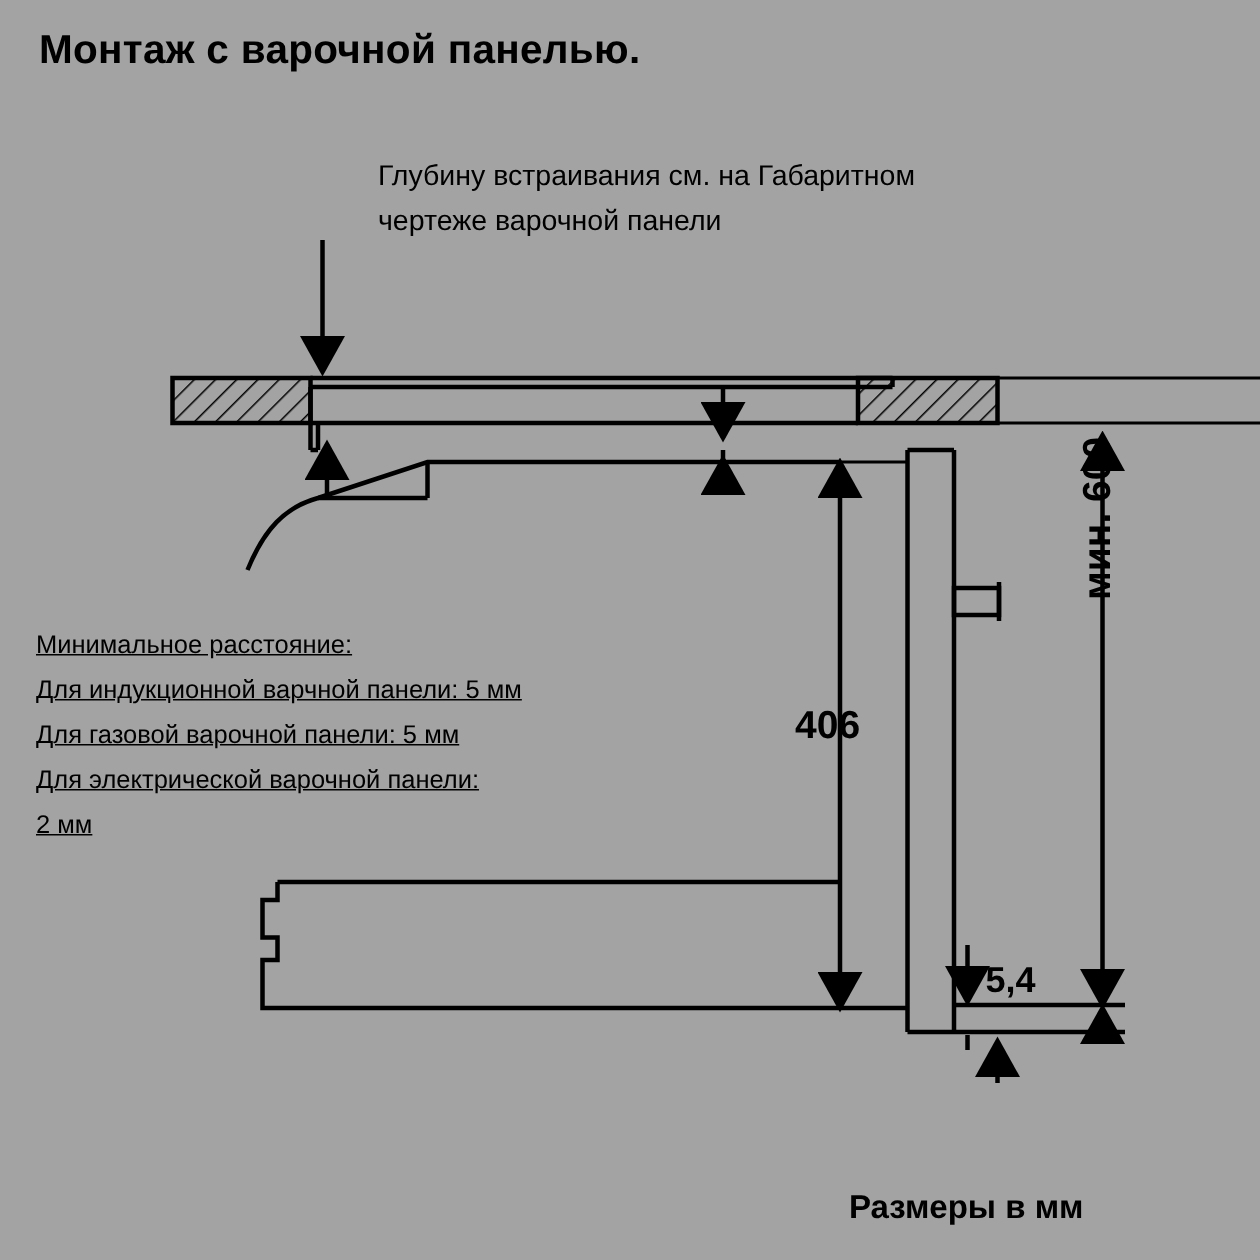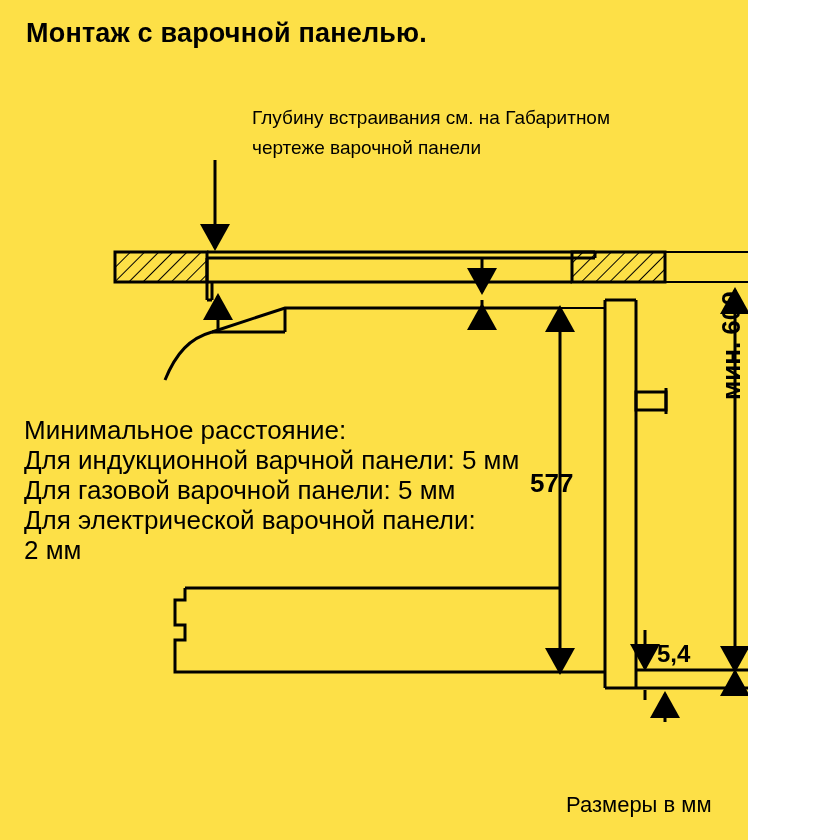--- a/index.html
+++ b/index.html
@@ -6,23 +6,23 @@
     margin: 0;
     padding: 0;
     background: #ffffff;
   }
   body {
     font-family: "Liberation Sans", sans-serif;
     color: #000000;
   }
   #page {
     position: relative;
-    width: 748px;
+    width: 840px;
     height: 840px;
-    background: #fde047;
+    background: #a3a3a3;
     overflow: hidden;
   }
   .title {
     position: absolute;
     left: 26px;
     top: 18px;
     font-size: 27px;
     font-weight: bold;
     letter-spacing: 0.2px;
     white-space: nowrap;
@@ -32,23 +32,24 @@
     left: 252px;
     top: 103px;
     font-size: 19px;
     line-height: 30px;
     width: 430px;
   }
   .note-left {
     position: absolute;
     left: 24px;
     top: 415px;
-    font-size: 26px;
+    font-size: 17px;
     line-height: 30px;
     width: 520px;
+    text-decoration: underline;
   }
   .dim-577 {
     position: absolute;
     left: 530px;
     top: 468px;
     font-size: 26px;
     font-weight: bold;
   }
   .dim-75 {
     position: absolute;
@@ -65,21 +66,21 @@
     font-weight: bold;
     transform: rotate(-90deg);
     transform-origin: left top;
     white-space: nowrap;
   }
   .footer {
     position: absolute;
     left: 566px;
     top: 792px;
     font-size: 22px;
-    font-weight: normal;
+    font-weight: bold;
     white-space: nowrap;
   }
   svg.drawing {
     position: absolute;
     left: 0;
     top: 0;
     width: 840px;
     height: 840px;
   }
   .ln { stroke: #000; fill: none; }
@@ -94,21 +95,21 @@
   <div class="title">Монтаж с варочной панелью.</div>
 
   <div class="note-top">Глубину встраивания см. на Габаритном чертеже варочной панели</div>
 
   <div class="note-left" style="white-space: pre-line;">Минимальное расстояние:
 Для индукционной варчной панели: 5 мм
 Для газовой варочной панели: 5 мм
 Для электрической варочной панели:
 2 мм</div>
 
-  <div class="dim-577">577</div>
+  <div class="dim-577">406</div>
   <div class="dim-75">5,4</div>
   <div class="dim-min600">мин. 600</div>
 
   <div class="footer">Размеры в мм</div>
 
   <svg class="drawing" viewBox="0 0 840 840">
     <defs>
       <pattern id="hatch" width="10" height="10" patternUnits="userSpaceOnUse" patternTransform="rotate(45)">
         <line x1="0" y1="0" x2="0" y2="10" stroke="#000" stroke-width="2"></line>
       </pattern>

